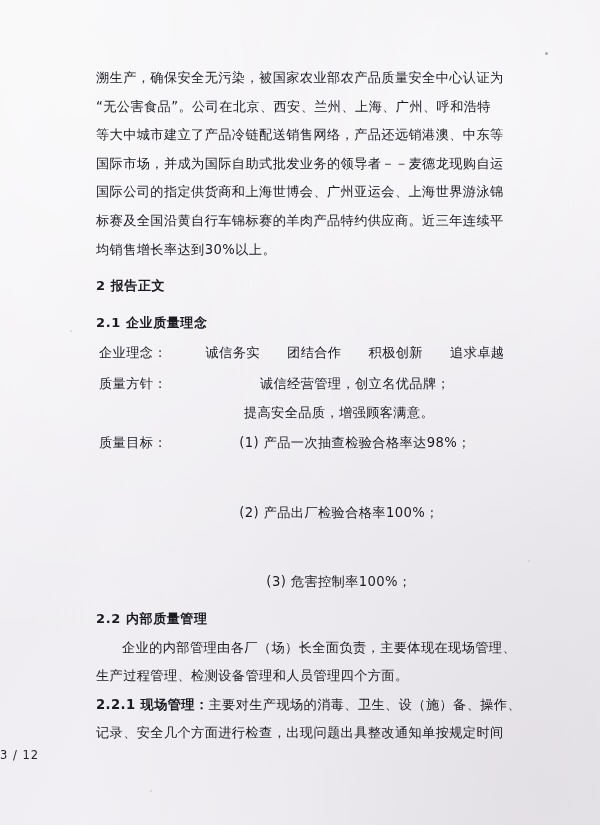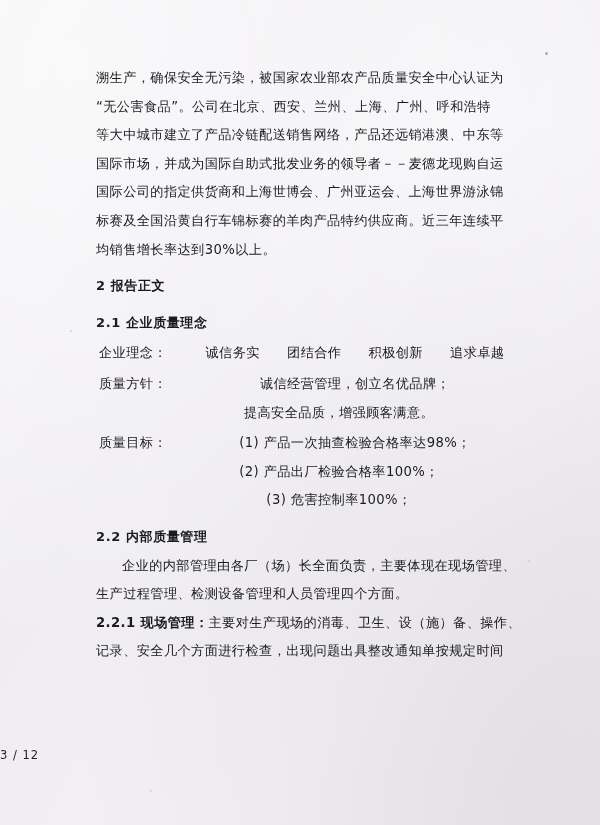--- a/index.html
+++ b/index.html
@@ -86,20 +86,21 @@
     font-size: 13.2px;
     line-height: 28.6px;
     letter-spacing: 0.4px;
   }
   .goal-item {
     padding-left: 74px;
     white-space: pre;
     font-size: 13.2px;
     line-height: 28.6px;
     letter-spacing: 0.4px;
+    margin-top: 41px;
   }
   .body-indent {
     text-indent: 26px;
     text-align: center;
   }
   .inline-head {
     font-weight: bold;
   }
   .footer {
     position: absolute;

